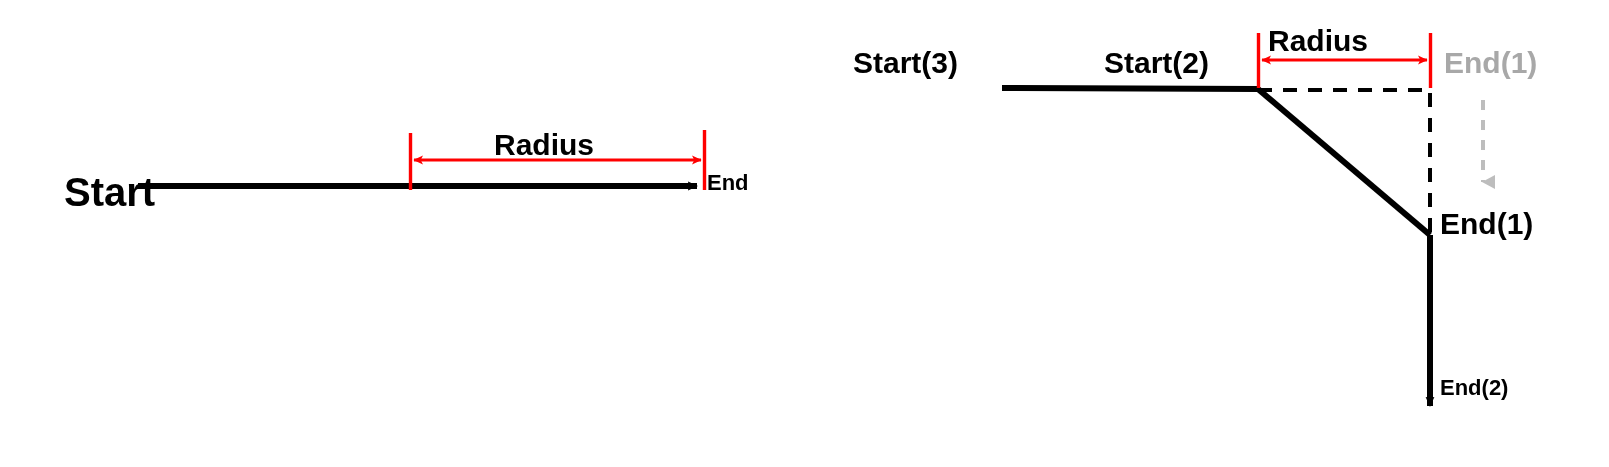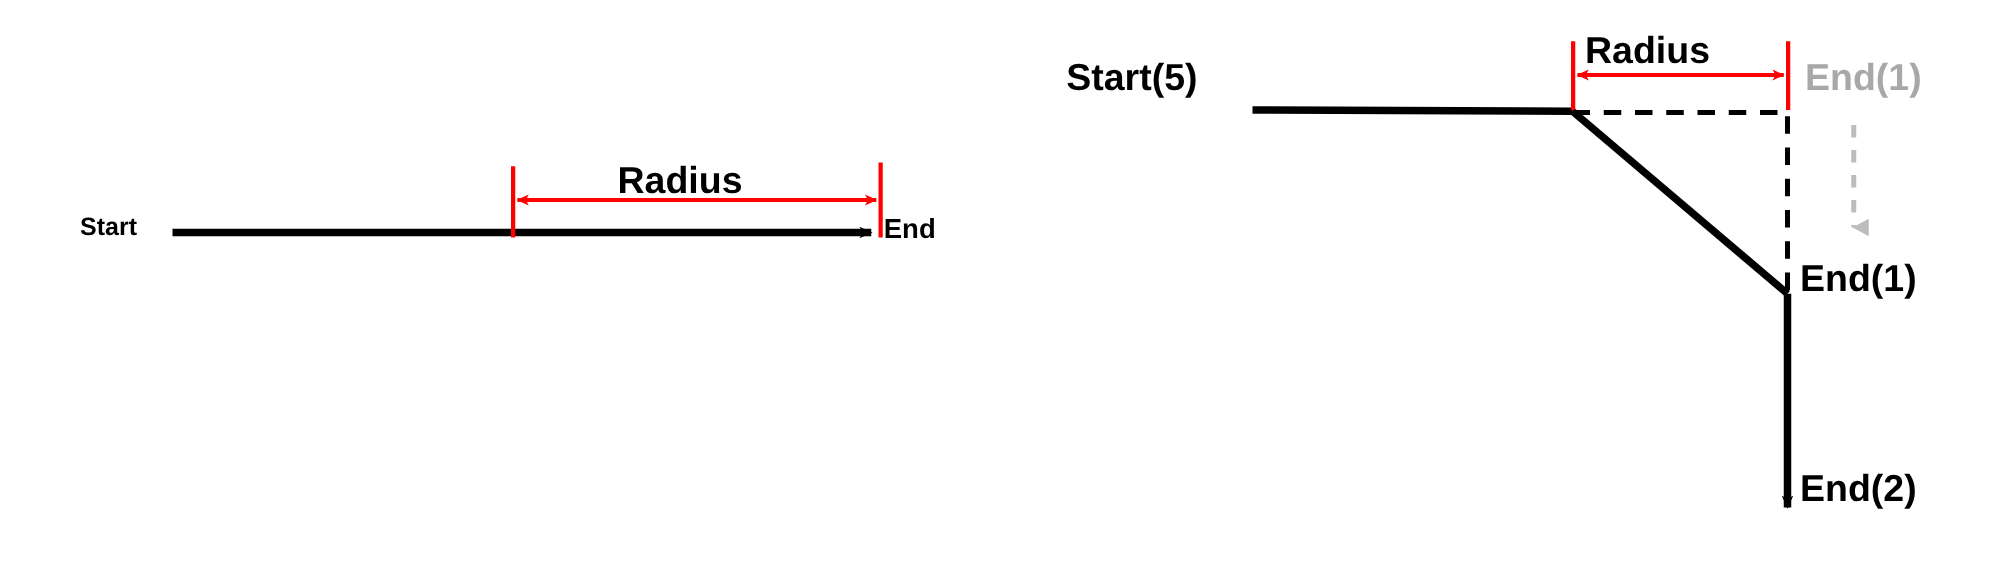--- a/index.html
+++ b/index.html
@@ -71,31 +71,32 @@
       <path d="M1258,90 L1430,90 L1430,240" stroke="#000000" stroke-width="4" fill="none" stroke-dasharray="14 11"></path>
 
       <line x1="1258.5" y1="33" x2="1258.5" y2="88" stroke="#ff0000" stroke-width="3.4"></line>
       <line x1="1430.5" y1="33" x2="1430.5" y2="88" stroke="#ff0000" stroke-width="3.4"></line>
       <line x1="1262" y1="60" x2="1427" y2="60" stroke="#ff0000" stroke-width="3.2" marker-start="url(#arrowRedStart)" marker-end="url(#arrowRedEnd)"></line>
 
       <line x1="1483" y1="100" x2="1483" y2="182" stroke="#bdbdbd" stroke-width="4" stroke-dasharray="10 10" marker-end="url(#arrowGray)"></line>
     </g>
   </svg>
 
-  <div class="lbl" style="left:64px; top:172px; font-size:20px;">Start</div>
+  <div class="lbl" style="left:64px; top:172px; font-size:40px;">Start</div>
 
   <div class="lbl" style="left:707px; top:172px; font-size:22px;">End</div>
 
 
   <div class="lbl" style="left:494px; top:130px; font-size:30px;">Radius</div>
 
-  <div class="lbl" style="left:853px; top:48px; font-size:30px;">Start(5)</div>
+  <div class="lbl" style="left:853px; top:48px; font-size:30px;">Start(3)</div>
 
+  <div class="lbl" style="left:1104px; top:48px; font-size:30px;">Start(2)</div>
 
   <div class="lbl" style="left:1268px; top:26px; font-size:30px;">Radius</div>
 
   <div class="lbl gray" style="left:1444px; top:48px; font-size:30px;">End(1)</div>
 
   <div class="lbl" style="left:1440px; top:209px; font-size:30px;">End(1)</div>
 
-  <div class="lbl" style="left:1440px; top:377px; font-size:30px;">End(2)</div>
+  <div class="lbl" style="left:1440px; top:377px; font-size:22px;">End(2)</div>
 
 </div>
 
 </body></html>

